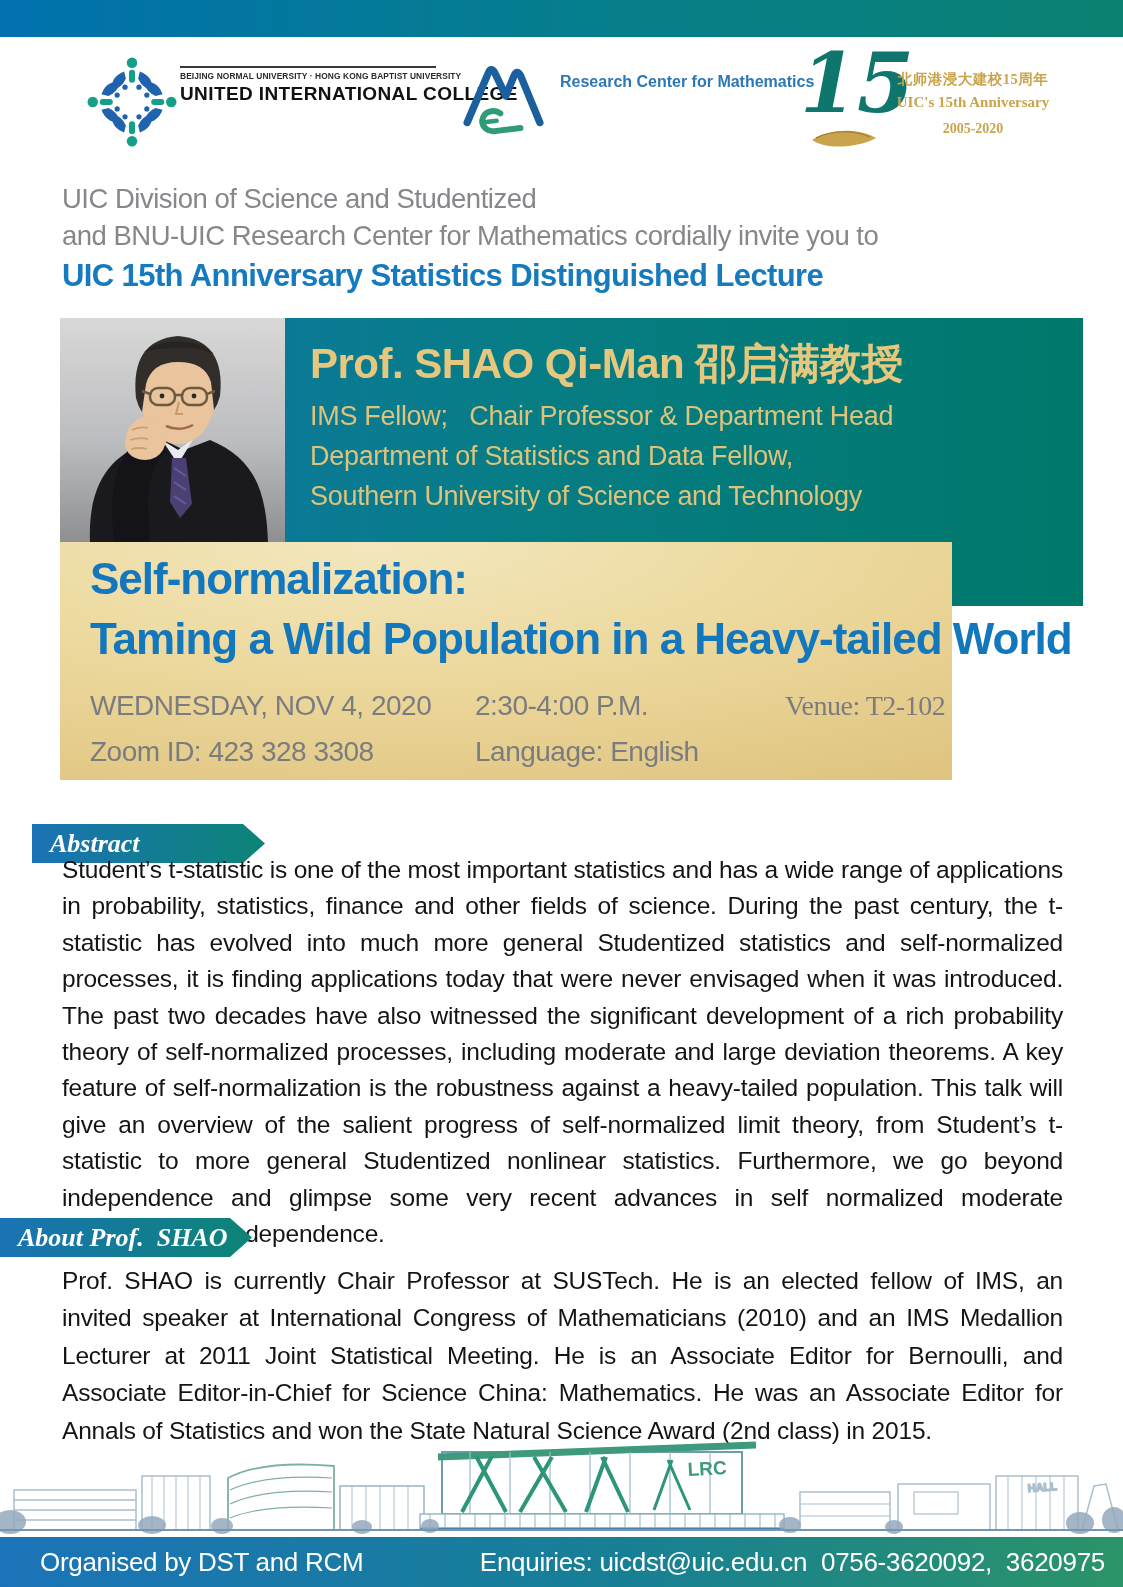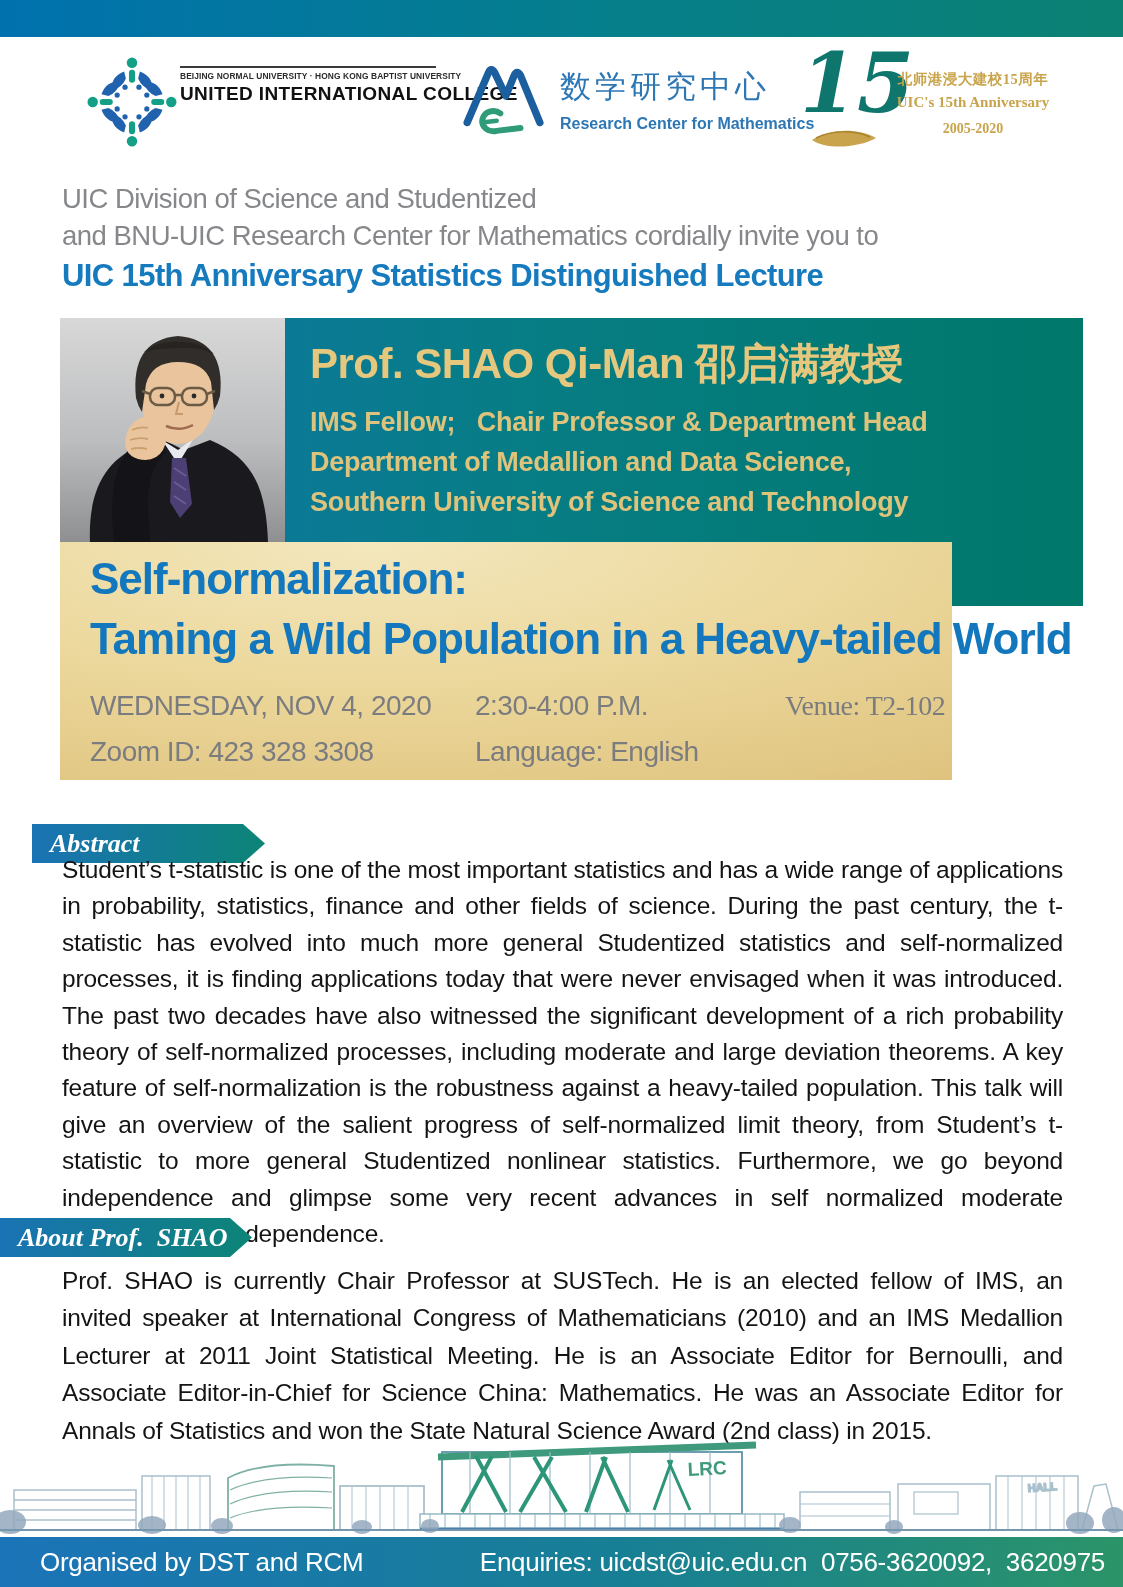--- a/index.html
+++ b/index.html
@@ -43,21 +43,21 @@
   
   .intro{left:62px;top:180px;color:#85878a;font-size:27.5px;line-height:37px;letter-spacing:-0.5px;}
   .main-heading{left:62px;top:258px;color:#157abe;font-size:31px;font-weight:bold;letter-spacing:-0.6px;}
 
   
   .banner{left:60px;top:318px;width:1023px;height:288px;
     background:linear-gradient(90deg,#0f76a6 0%,#077d85 45%,#00786a 100%);}
   .photo{left:0;top:0;}
   .banner-text{left:250px;top:18px;}
   .speaker-name{font-size:42px;font-weight:bold;color:#e5c77e;letter-spacing:-0.5px;white-space:nowrap;}
-  .speaker-roles{margin-top:10px;font-size:27px;line-height:40px;color:#ddc37b;letter-spacing:-0.3px;font-weight:bold;}
+  .speaker-roles{margin-top:4px;font-size:27px;line-height:40px;color:#ddc37b;letter-spacing:-0.3px;}
 
   
   .goldsec{left:60px;top:542px;width:892px;height:238px;
     background:radial-gradient(120% 130% at 35% 0%,#f3e7bd 0%,#ecd89c 45%,#ddc07b 100%);}
   .talk-line{position:absolute;left:30px;color:#1377bd;font-size:44px;font-weight:bold;letter-spacing:-1px;white-space:nowrap;}
   .talk-line1{top:12px;}
   .talk-line2{top:72px;}
   .detail{position:absolute;color:#7b7c80;font-size:28px;letter-spacing:-0.5px;white-space:nowrap;}
   .d-date{left:30px;top:148px;}
   .d-time{left:415px;top:148px;}
@@ -121,21 +121,20 @@
 </div>
 
 <div class="abs rcm-icon">
   <svg width="92" height="92" viewBox="0 0 100 95">
     <path d="M10,72 L33,18 Q36,11 40,18 L52,43 L61,21 Q64,14 68,21 L89,72" fill="none" stroke="#1c5f9e" stroke-width="8" stroke-linecap="round" stroke-linejoin="round"></path>
     <path d="M46,62 a12,11 0 1 0 -4,19 l26,-3" fill="none" stroke="#2f9b78" stroke-width="6.5" stroke-linecap="round"></path>
     <path d="M26,72 l16,-2" fill="none" stroke="#2f9b78" stroke-width="5" stroke-linecap="round"></path>
   </svg>
 </div>
 <div class="abs rcm-text">
-  <div class="rcm-cn">数学研究中心</div>
   <div class="rcm-en">Research Center for Mathematics</div>
 </div>
 
 <div class="abs anniv-num">15</div>
 <div class="abs anniv-swoosh">
   <svg width="92" height="26" viewBox="0 0 92 26">
     <path d="M12,16 C30,4 58,4 76,14 C58,24 26,26 12,16 Z" fill="#c9a44c"></path>
     <path d="M16,14 C32,6 54,6 70,13" fill="none" stroke="#a9832f" stroke-width="1.5"></path>
   </svg>
 </div>
@@ -185,21 +184,21 @@
 
       <path d="M54,224 Q48,168 62,142 Q72,122 92,112 L106,134 Q88,150 88,186 L90,224 Z" fill="#141318"></path>
       <path d="M86,98 Q70,102 66,118 Q62,136 78,141 Q95,145 103,132 Q109,121 104,109 Q98,98 86,98 Z" fill="#e9c49c"></path>
       <path d="M72,112 q8,-4 16,-2 M70,122 q9,-3 18,-1 M71,131 q8,-2 16,0" stroke="#caa071" stroke-width="1.8" fill="none"></path>
     </svg>
   </div>
   <div class="abs banner-text">
     <div class="speaker-name">Prof. SHAO Qi-Man 邵启满教授</div>
     <div class="speaker-roles">
       <div class="pre">IMS Fellow;   Chair Professor &amp; Department Head</div>
-      <div>Department of Medallion and Data Science,</div>
+      <div>Department of Statistics and Data Fellow,</div>
       <div>Southern University of Science and Technology</div>
     </div>
   </div>
 </div>
 
 <div class="abs goldsec">
   <div class="talk-line talk-line1">Self-normalization:</div>
   <div class="talk-line talk-line2">Taming a Wild Population in a Heavy-tailed World</div>
   <div class="detail d-date">WEDNESDAY, NOV 4, 2020</div>
   <div class="detail d-time">2:30-4:00 P.M.</div>

